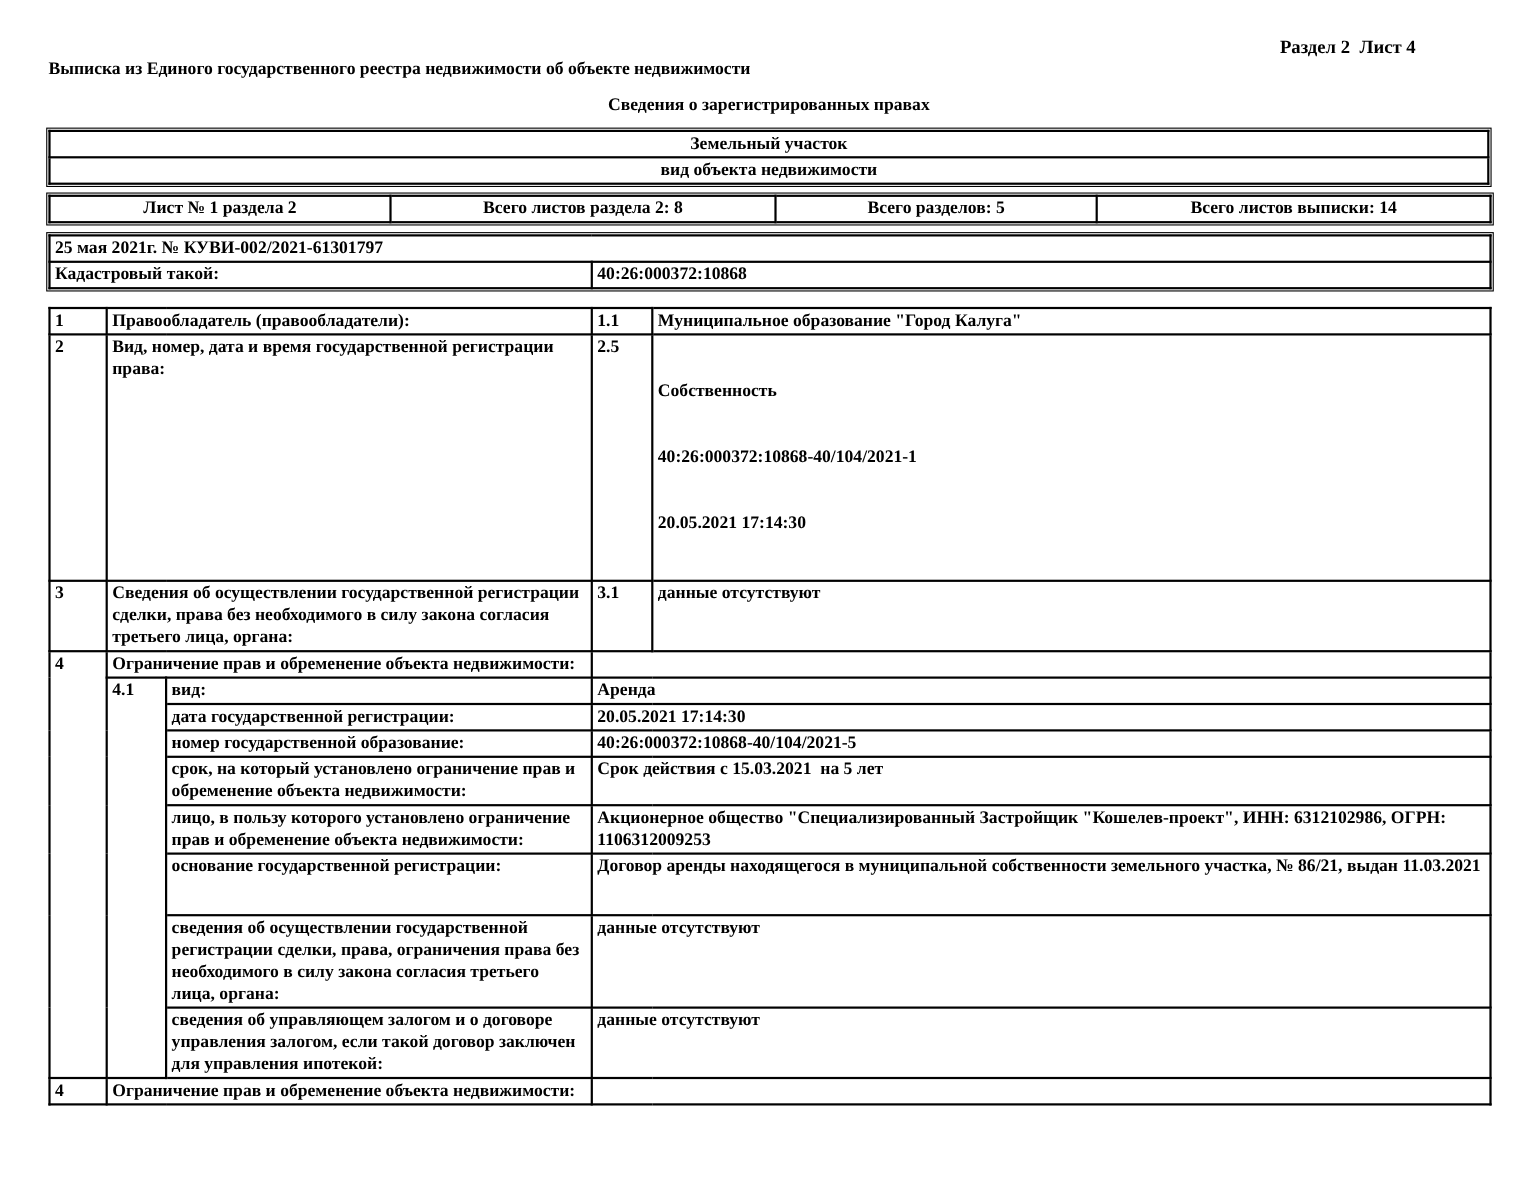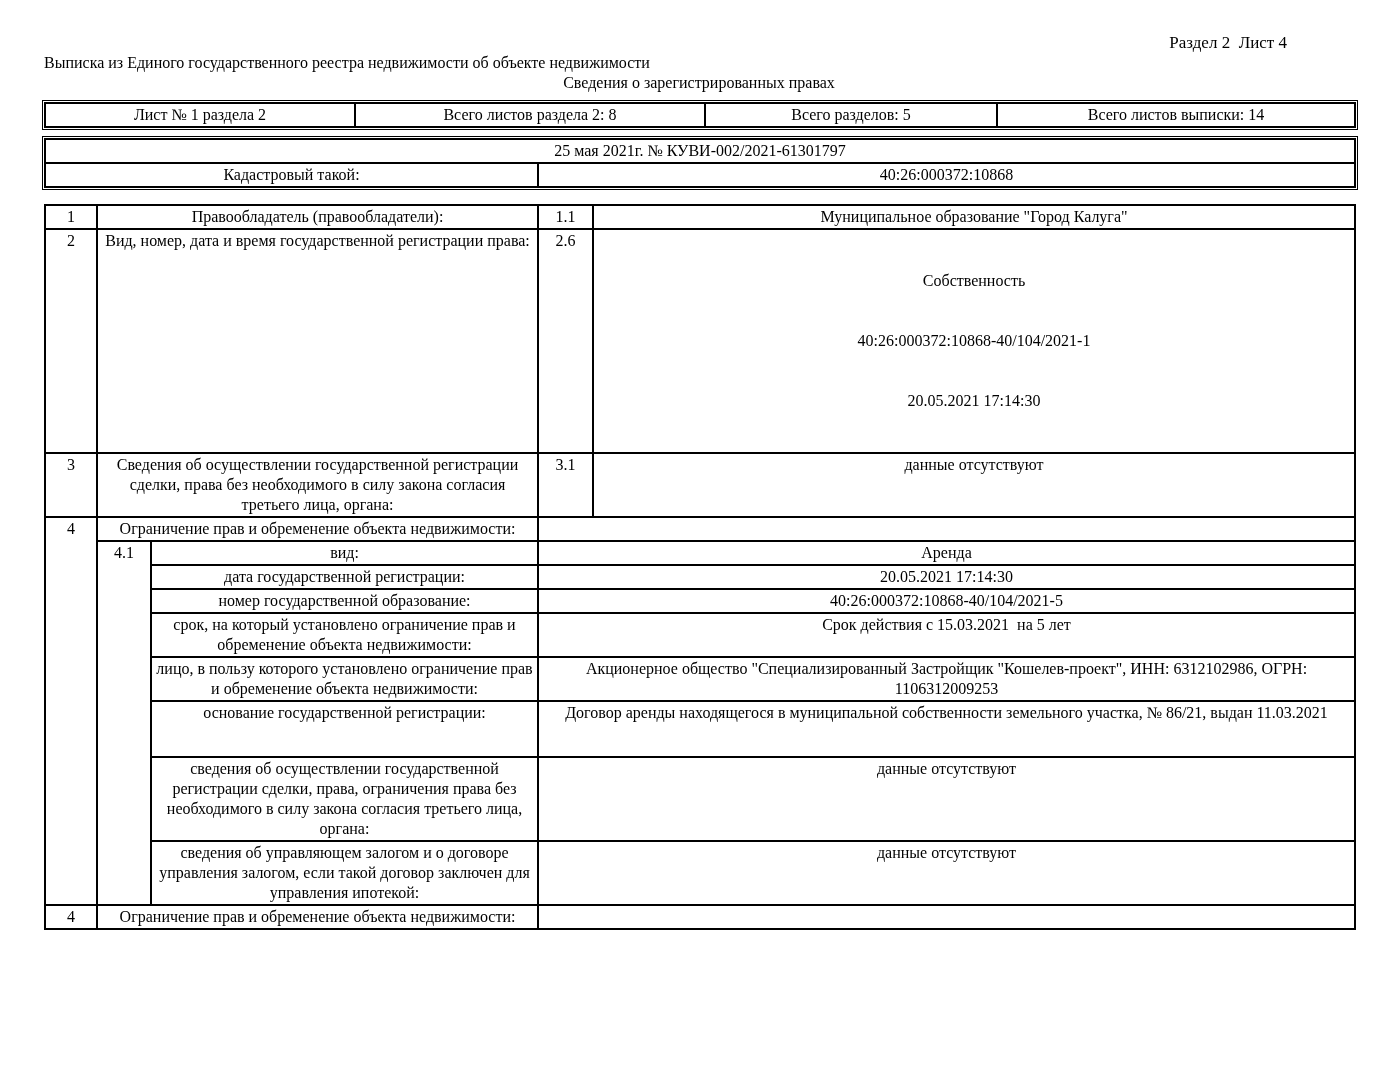--- a/index.html
+++ b/index.html
@@ -5,46 +5,45 @@
   * { box-sizing: border-box; }
   html, body {
     margin: 0; padding: 0;
     width: 1398px; height: 1080px;
     background: #ffffff;
     color: #000000;
     font-family: "Liberation Serif", serif;
     font-size: 16px;
     overflow: hidden;
   }
-  .content { padding: 0 44px; width: 1398px; }
+  .content { padding: 0 44px; width: 1398px; font-weight: bold; }
 
   .corner {
     padding-top: 33px;
     padding-right: 67px; 
     text-align: right;
     font-size: 17px;
     line-height: 20px;
     white-space: pre-wrap;
   }
   .title   { text-align: left; margin-top: 0;  line-height: 20px; }
-  .subtitle{ text-align: center; margin-top: 0; line-height: 20px; }
+  .subtitle{ text-align: center; margin-top: 13px; line-height: 20px; }
 
   table {
     border-collapse: collapse;
     table-layout: fixed;
     width: 1310px;
   }
   td {
     border: 2px solid #000;
     padding: 1px 4px;
     vertical-align: top;
     line-height: 20px;
     white-space: pre-wrap;
     overflow: hidden;
-    text-align: center;
   }
   
   .frame { outline: 1px solid #000; outline-offset: 1px; }
 
   .tblA { margin-top: 12px; }
   .tblA td { text-align: center; height: 23px; }
   .tblB { margin-top: 9px; }
   .tblB td { text-align: center; height: 24px; }
   .tblC { margin-top: 10px; }
   .tblC td { height: 23px; }
@@ -56,20 +55,30 @@
 </style>
 </head>
 <body>
 
 <div class="content">
 
   <div class="corner">Раздел 2  Лист 4</div>
   <div class="title">Выписка из Единого государственного реестра недвижимости об объекте недвижимости</div>
   <div class="subtitle">Сведения о зарегистрированных правах</div>
 
+  <table class="tblA frame">
+    <tbody>
+      <tr>
+        <td>Земельный участок</td>
+      </tr>
+      <tr>
+        <td>вид объекта недвижимости</td>
+      </tr>
+    </tbody>
+  </table>
 
   <table class="tblB frame">
     <colgroup>
         <col style="width:310px">
         <col style="width:350px">
         <col style="width:292px">
         <col style="width:358px">
       </colgroup>
     <tbody>
       <tr>
@@ -108,21 +117,21 @@
     <tbody>
       <tr class="h23">
         <td>1</td>
         <td colspan="2">Правообладатель (правообладатели):</td>
         <td>1.1</td>
         <td>Муниципальное образование "Город Калуга"</td>
       </tr>
       <tr class="h60">
         <td>2</td>
         <td colspan="2">Вид, номер, дата и время государственной регистрации права:</td>
-        <td>2.6</td>
+        <td>2.5</td>
         <td>
           <div>Собственность</div>
           <div>40:26:000372:10868-40/104/2021-1</div>
           <div>20.05.2021 17:14:30</div>
         </td>
       </tr>
       <tr class="h60">
         <td>3</td>
         <td colspan="2">Сведения об осуществлении государственной регистрации сделки, права без необходимого в силу закона согласия третьего лица, органа:</td>
         <td>3.1</td>

